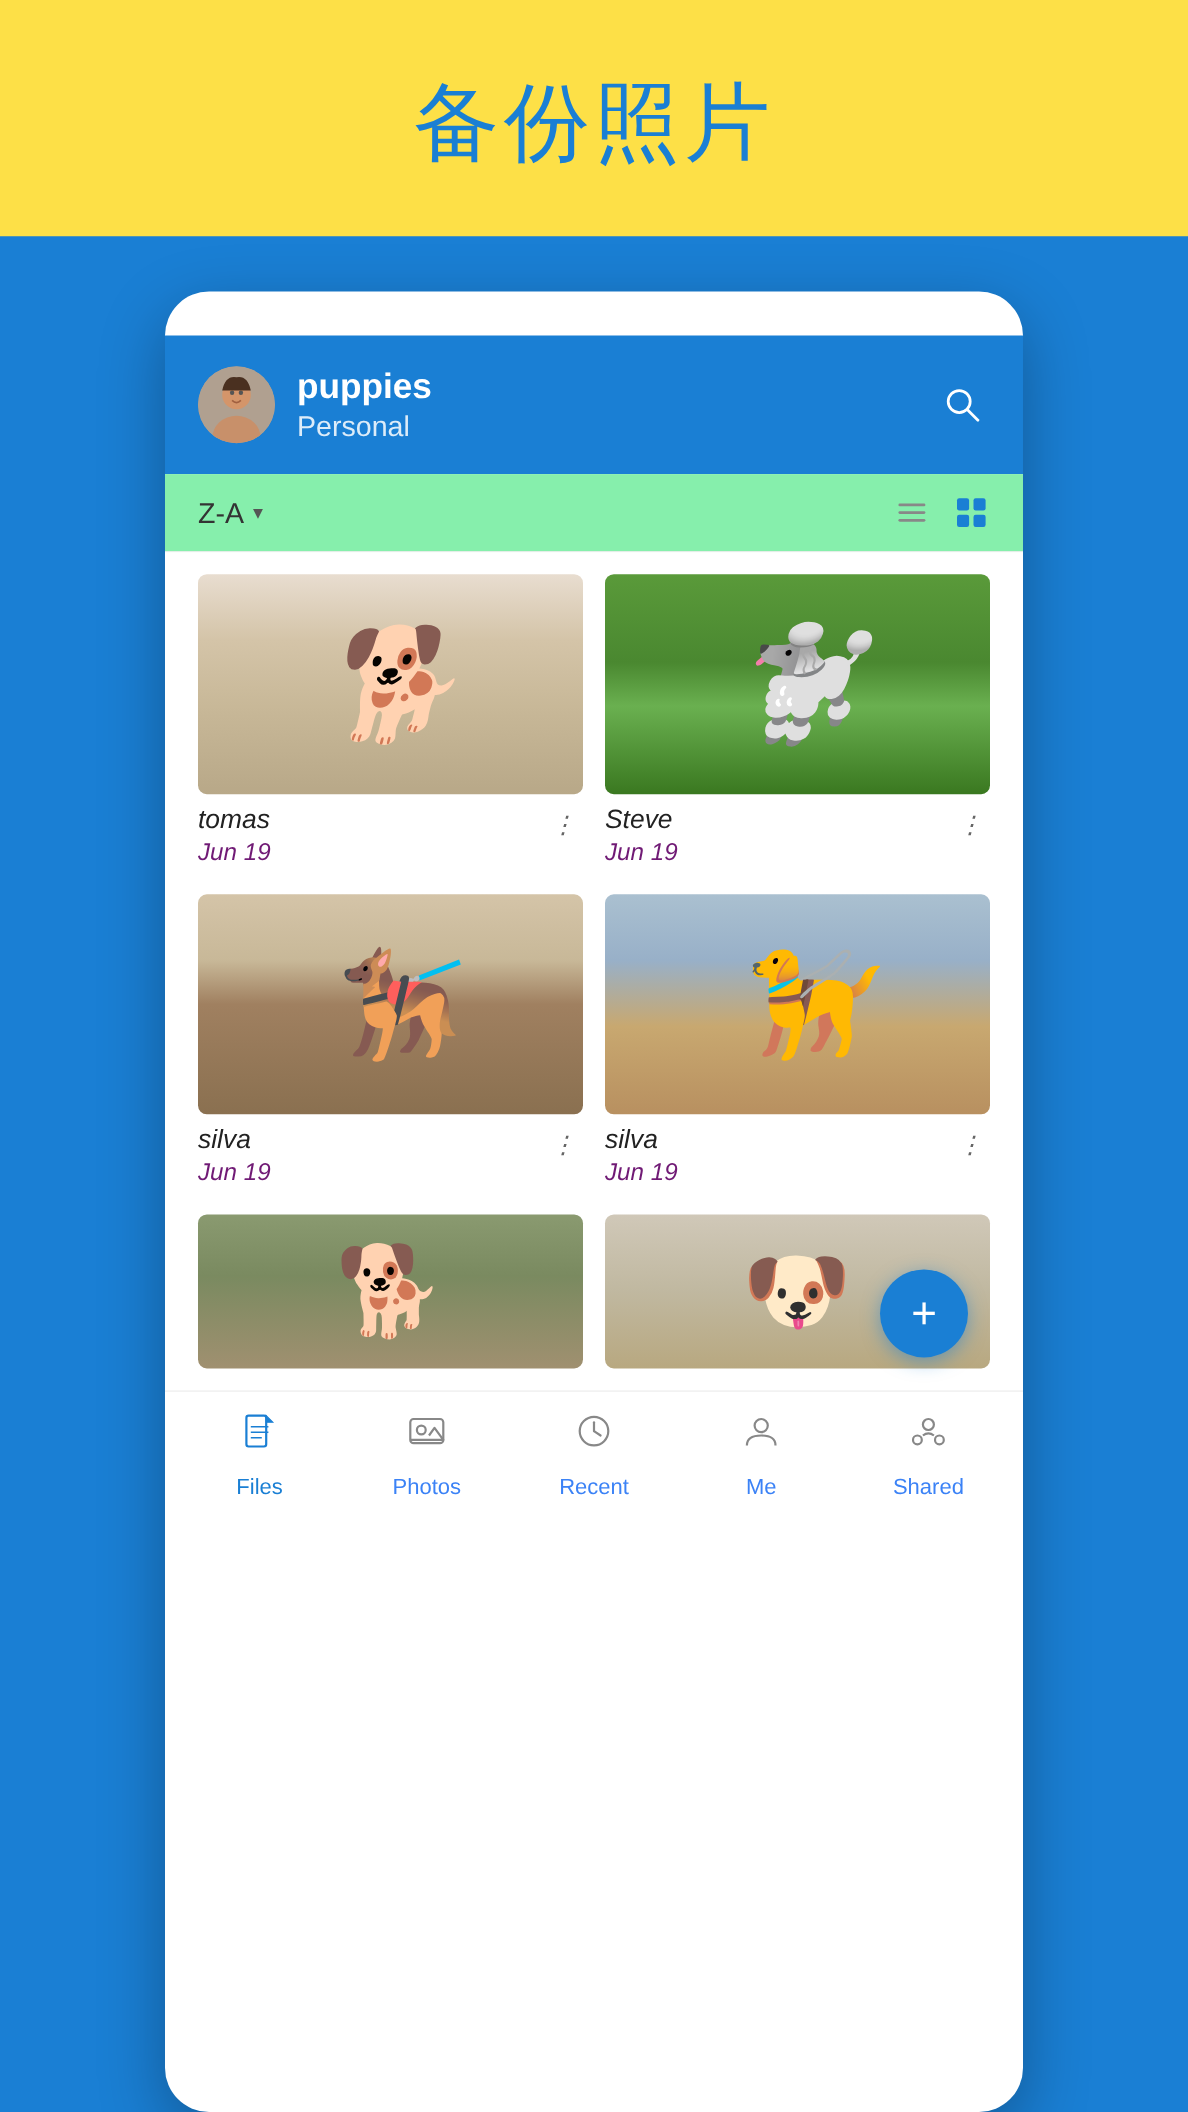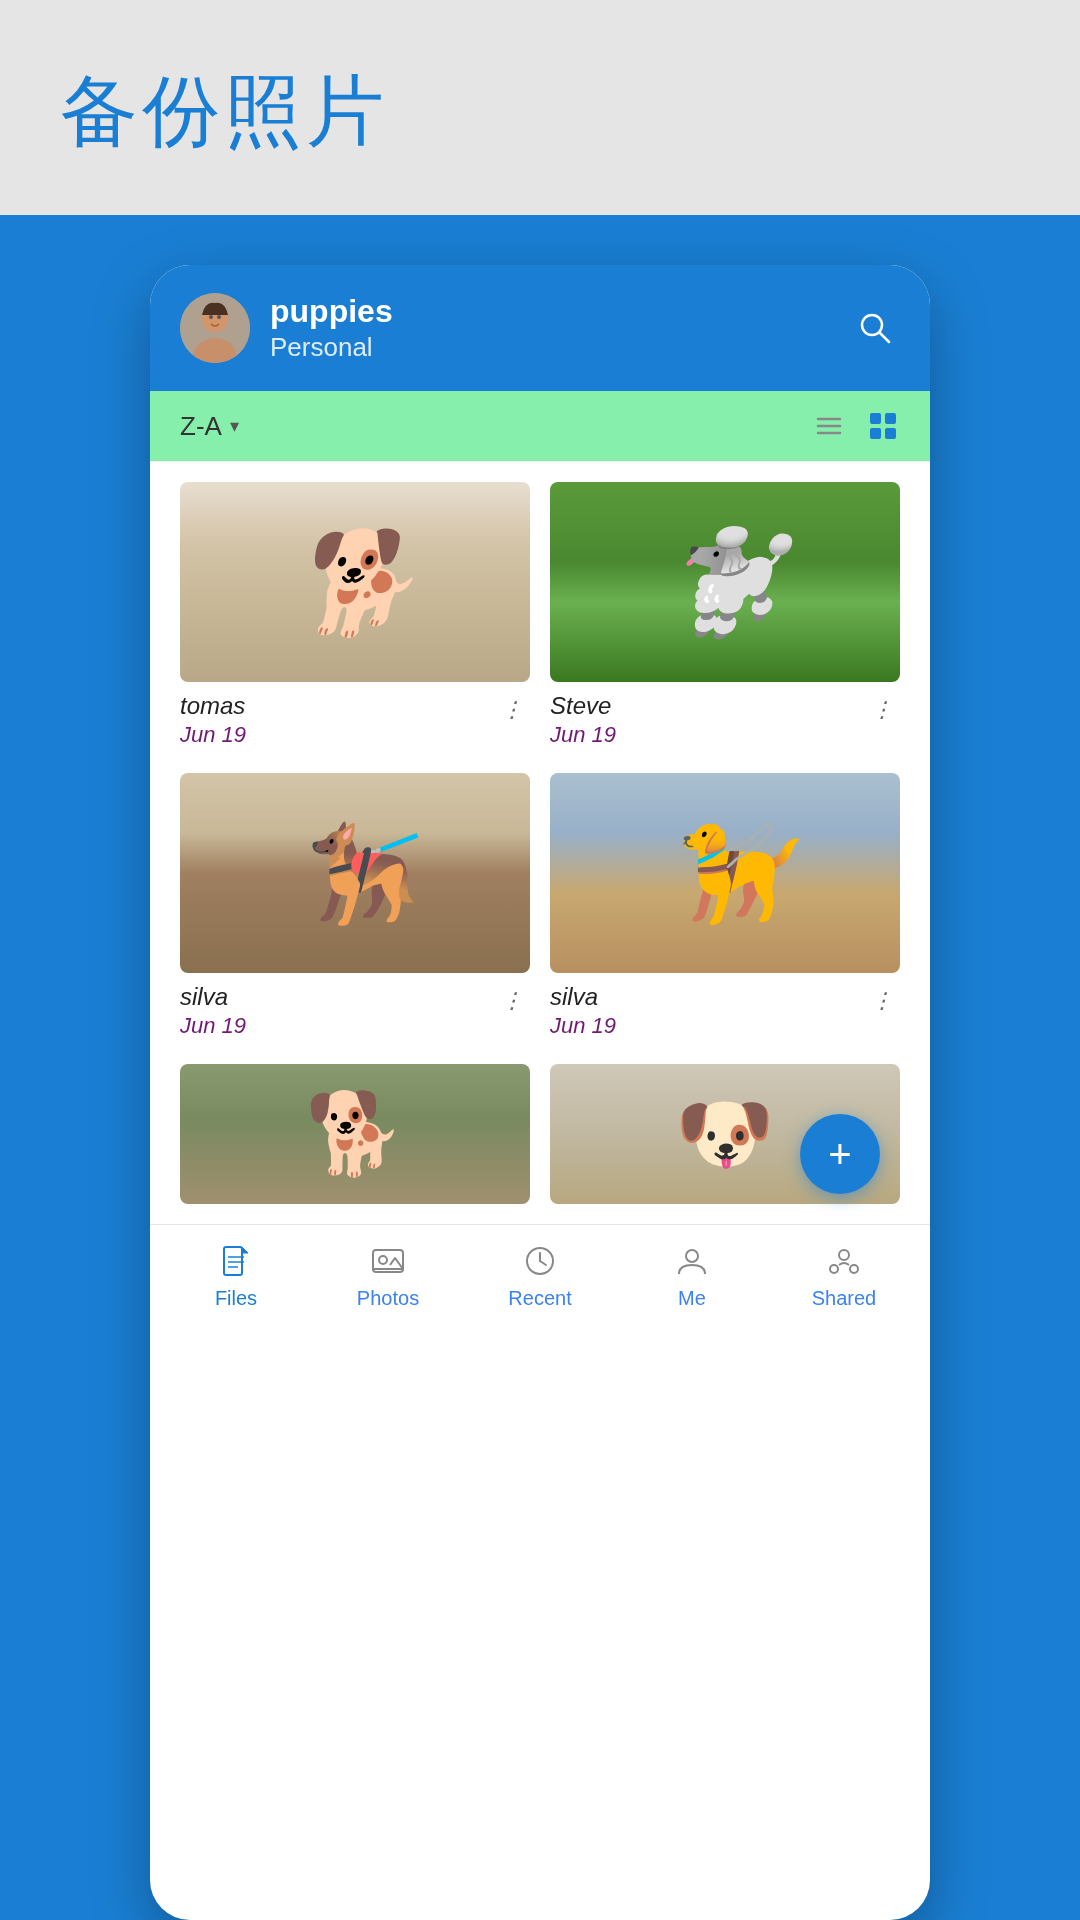--- a/index.html
+++ b/index.html
@@ -35,20 +35,21 @@
       position: relative;
     }
 
     
     .app-header {
       background: #1a7fd4;
       padding: 28px 30px 28px 30px;
       display: flex;
       align-items: center;
       gap: 20px;
+      margin-top: 40px;
     }
 
     .header-text {
       flex: 1;
     }
 
     .header-title {
       color: white;
       font-size: 32px;
       font-weight: 600;
@@ -298,21 +299,21 @@
       display: flex;
       align-items: center;
       justify-content: space-around;
       padding: 16px 10px 24px;
     }
 
     .nav-item {
       display: flex;
       flex-direction: column;
       align-items: center;
-      gap: 6px;
+      gap: 20px;
       cursor: pointer;
       flex: 1;
     }
 
     .nav-icon {
       width: 40px;
       height: 40px;
       display: flex;
       align-items: center;
       justify-content: center;
@@ -329,23 +330,23 @@
 
     .nav-item.active .nav-icon svg path,
     .nav-item.active .nav-icon svg rect,
     .nav-item.active .nav-icon svg line {
       stroke: #1a7fd4;
     }
 
     
     .top-white {
       width: 100%;
-      background: #e5e5e5;
-      display: flex;
-      justify-content: flex-start;
+      background: #fde047;
+      display: flex;
+      justify-content: center;
       padding-bottom: 0;
     }
 
     .title-text {
       font-size: 78px;
       font-weight: 500;
       color: #1a7fd4;
       text-align: center;
       padding: 60px 60px 50px;
       letter-spacing: 4px;

